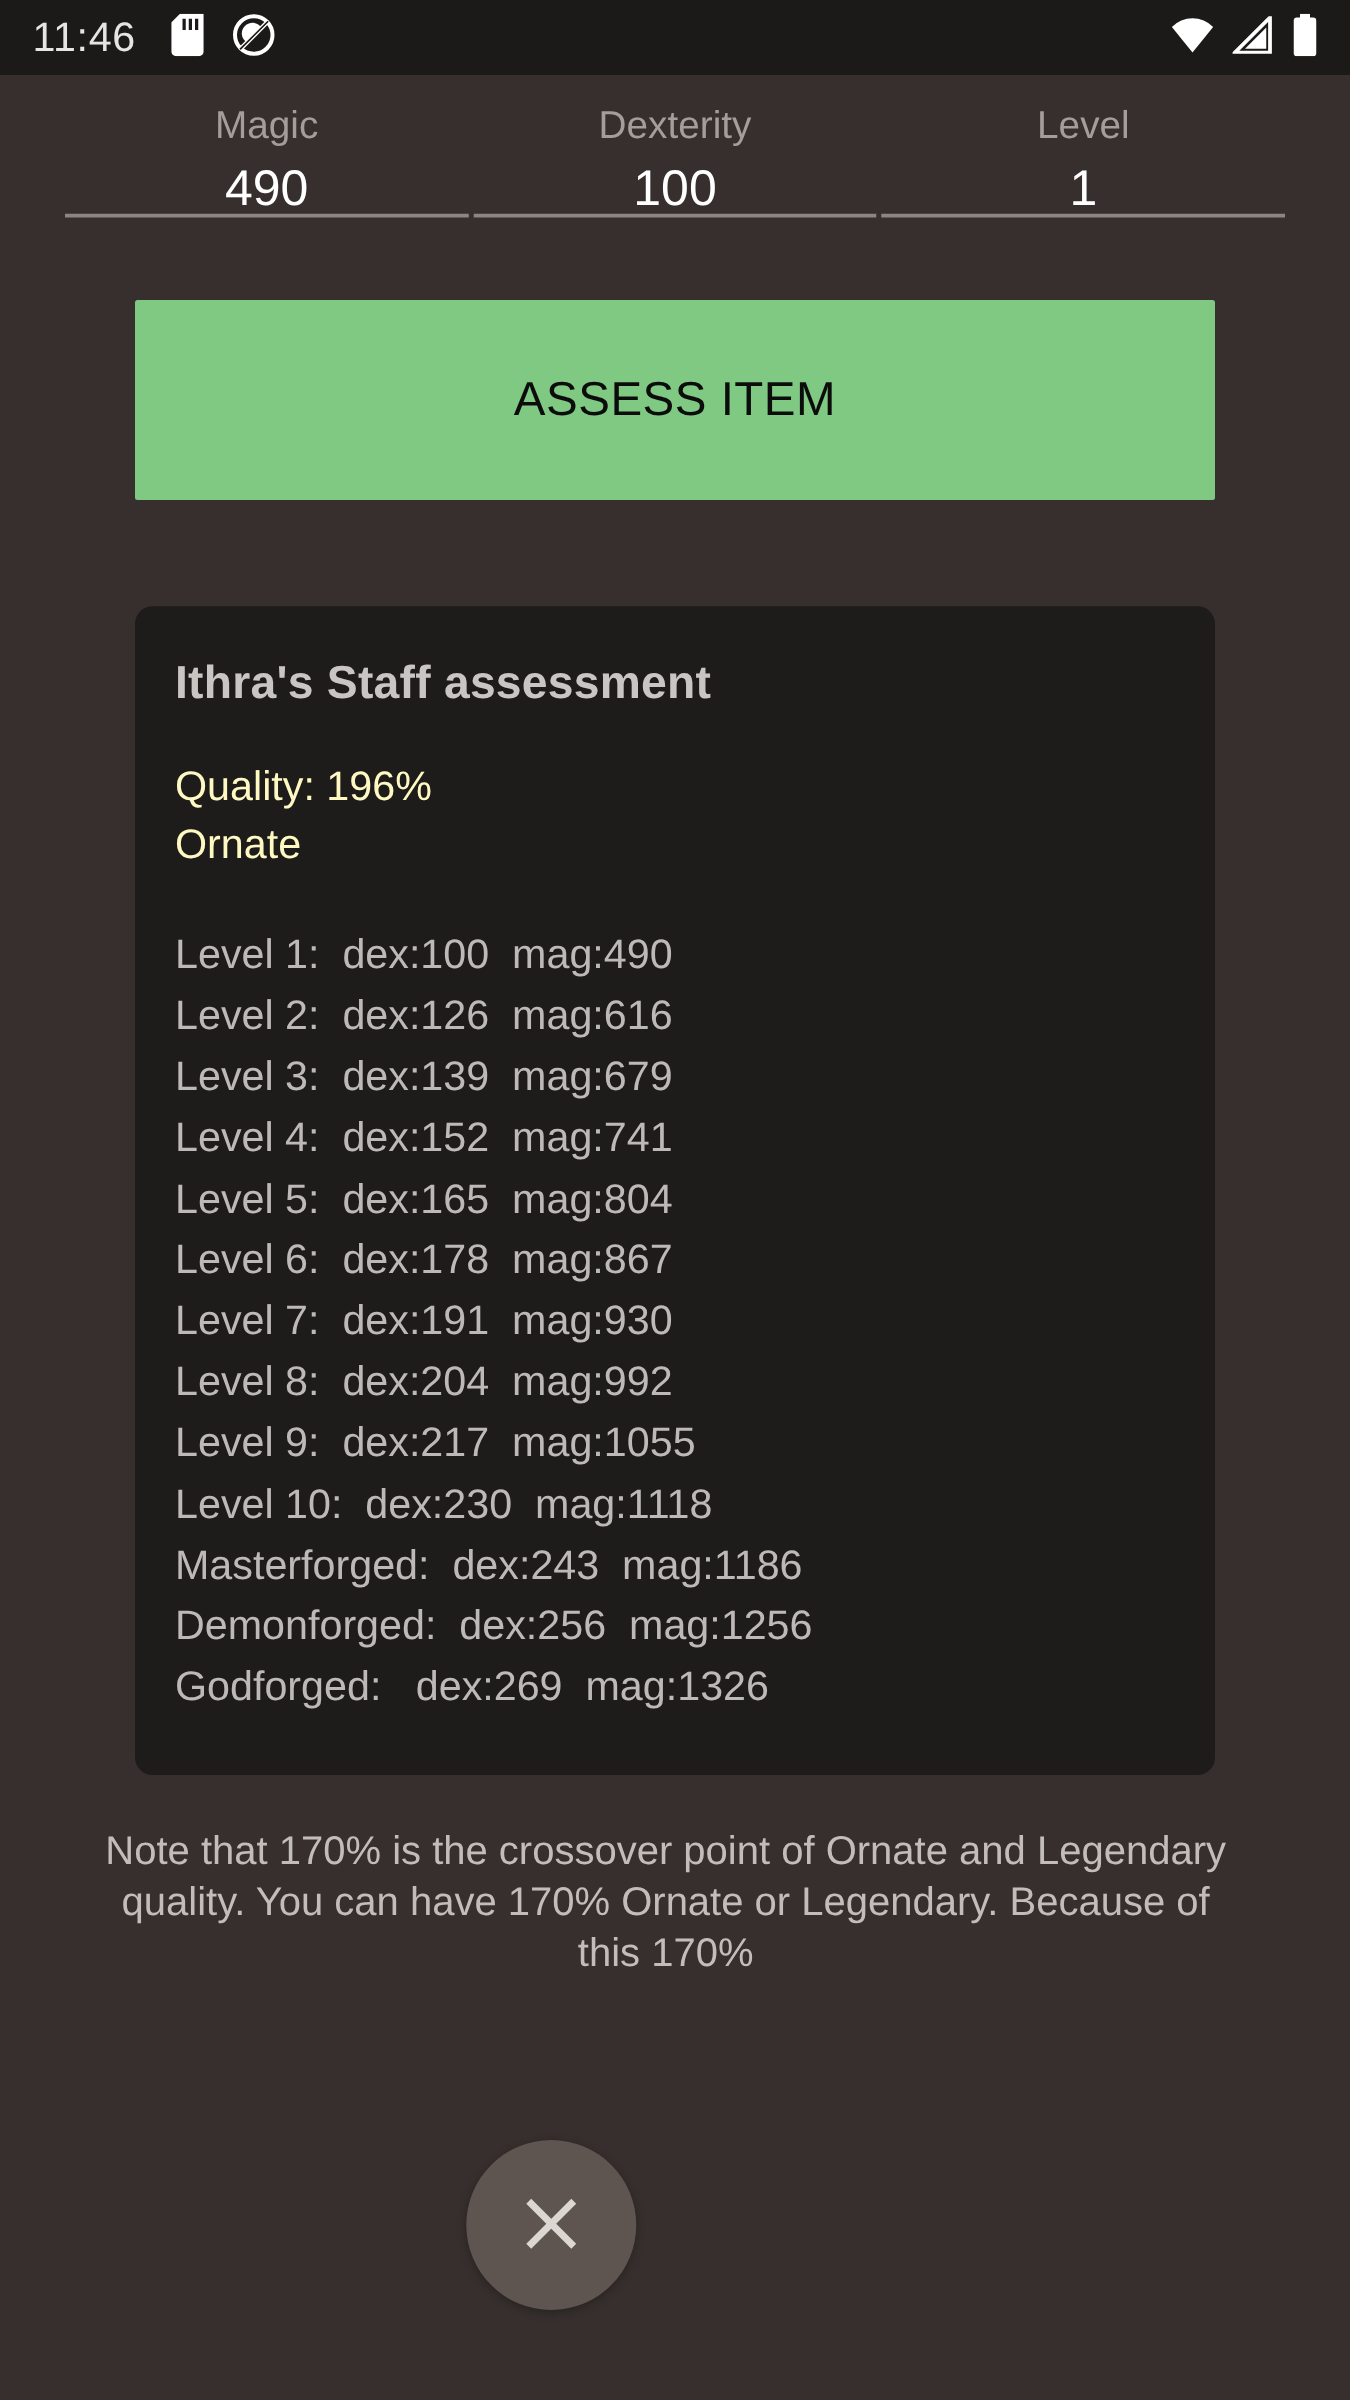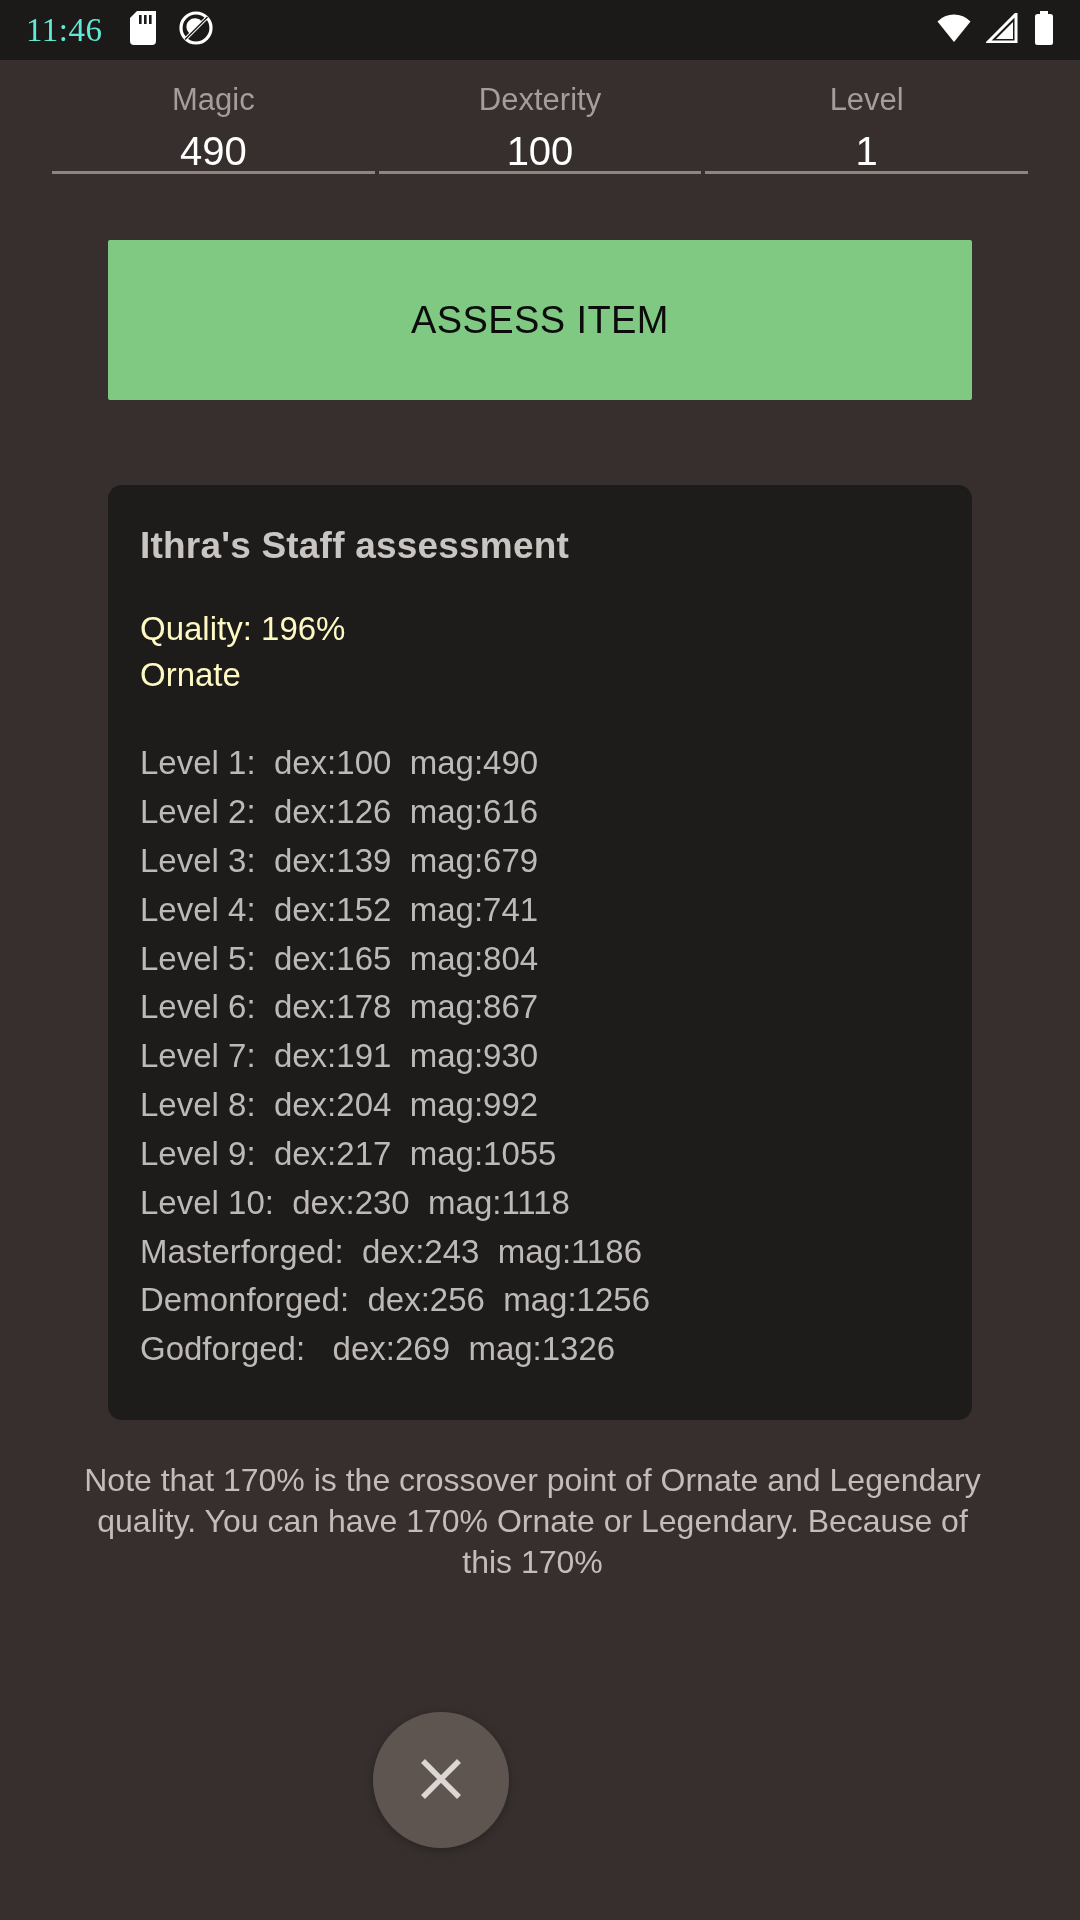--- a/index.html
+++ b/index.html
@@ -21,23 +21,23 @@
   .status-bar {
     height: 60px;
     background: #1b1a19;
     display: flex;
     align-items: center;
     padding: 0 26px;
     position: relative;
   }
   .status-clock {
     font-size: 33px;
-    color: #5eead4;
+    color: #e5e5e5;
     letter-spacing: 0.5px;
-    font-family: Liberation Serif, serif;
+    font-family: Liberation Sans, sans-serif;
   }
   .status-left-icons {
     display: flex;
     align-items: center;
     gap: 22px;
     margin-left: 28px;
   }
   .status-right-icons {
     margin-left: auto;
     display: flex;

